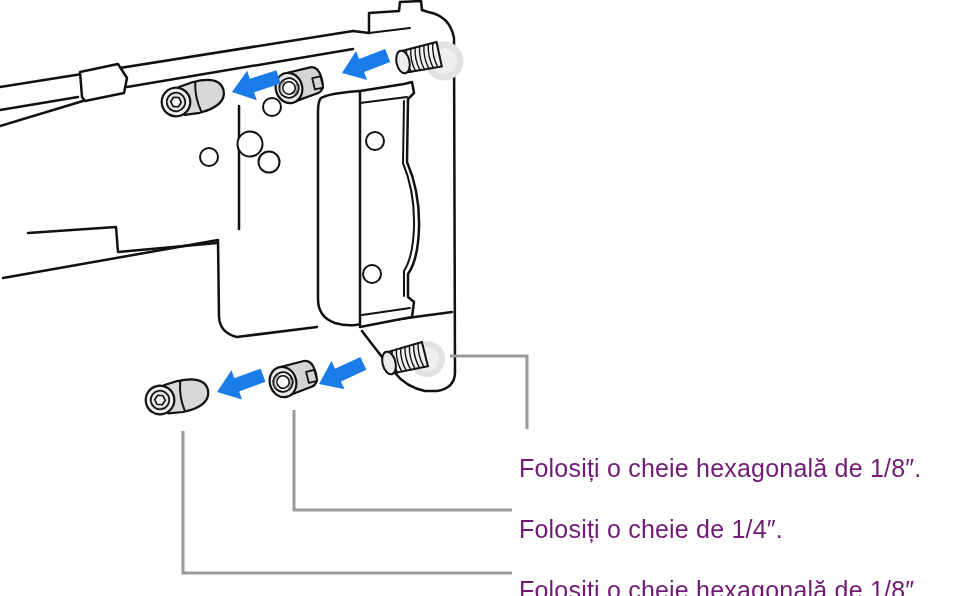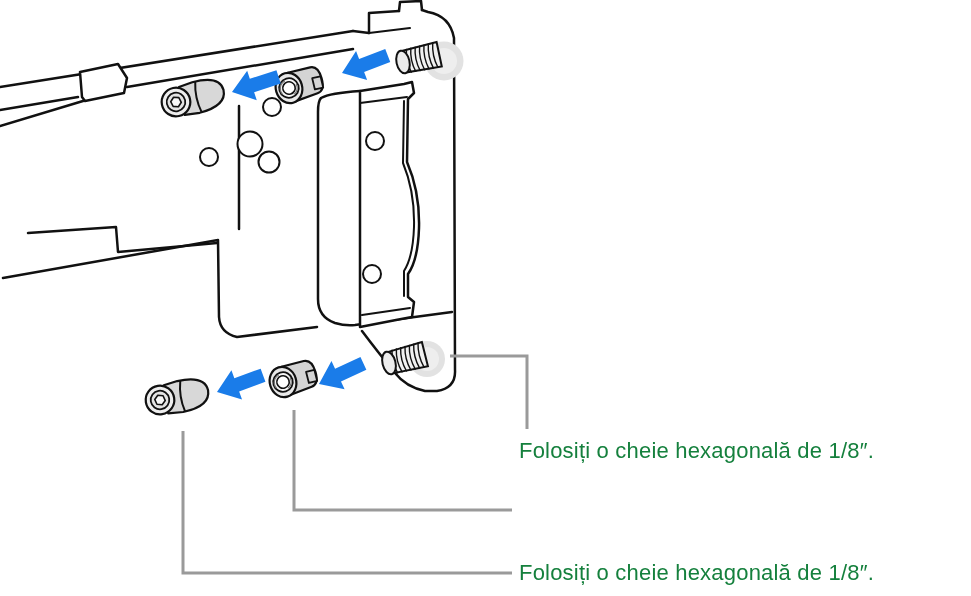--- a/index.html
+++ b/index.html
@@ -1,20 +1,20 @@
 <!DOCTYPE html>
 <html><head>
 <meta charset="utf-8">
 <style>
   html,body{margin:0;padding:0;background:#fff;}
   #stage{position:relative;width:971px;height:596px;background:#fff;overflow:hidden;
          font-family:"Liberation Sans", sans-serif;}
   #art{position:absolute;left:0;top:0;}
-  .callout-label{position:absolute;font-size:22px;line-height:26px;color:#15803d;
-                 white-space:nowrap;letter-spacing:0.2px;}
+  .callout-label{position:absolute;font-size:25px;line-height:26px;color:#701a75;
+                 white-space:nowrap;letter-spacing:0.2px;margin-top:17px;}
   #label-1{left:519px;top:438px;}
   #label-2{left:519px;top:499px;}
   #label-3{left:519px;top:560px;}
 </style>
 </head>
 <body>
 
 <div id="stage">
 
   <svg id="art" width="971" height="596" viewBox="0 0 971 596">
@@ -125,14 +125,15 @@
     </g>
 
     <g fill="none" stroke-width="3">
       <path d="M450,356 L527,356 L527,429" stroke="#9a9a9a"></path>
       <path d="M294,410 L294,510 L512,510" stroke="#9a9a9a"></path>
       <path d="M183,431 L183,573 L512,573" stroke="#9a9a9a"></path>
     </g>
   </svg>
 
   <div id="label-1" class="callout-label">Folosiți o cheie hexagonală de 1/8″.</div>
+  <div id="label-2" class="callout-label">Folosiți o cheie de 1/4″.</div>
   <div id="label-3" class="callout-label">Folosiți o cheie hexagonală de 1/8″.</div>
 </div>
 
 </body></html>

